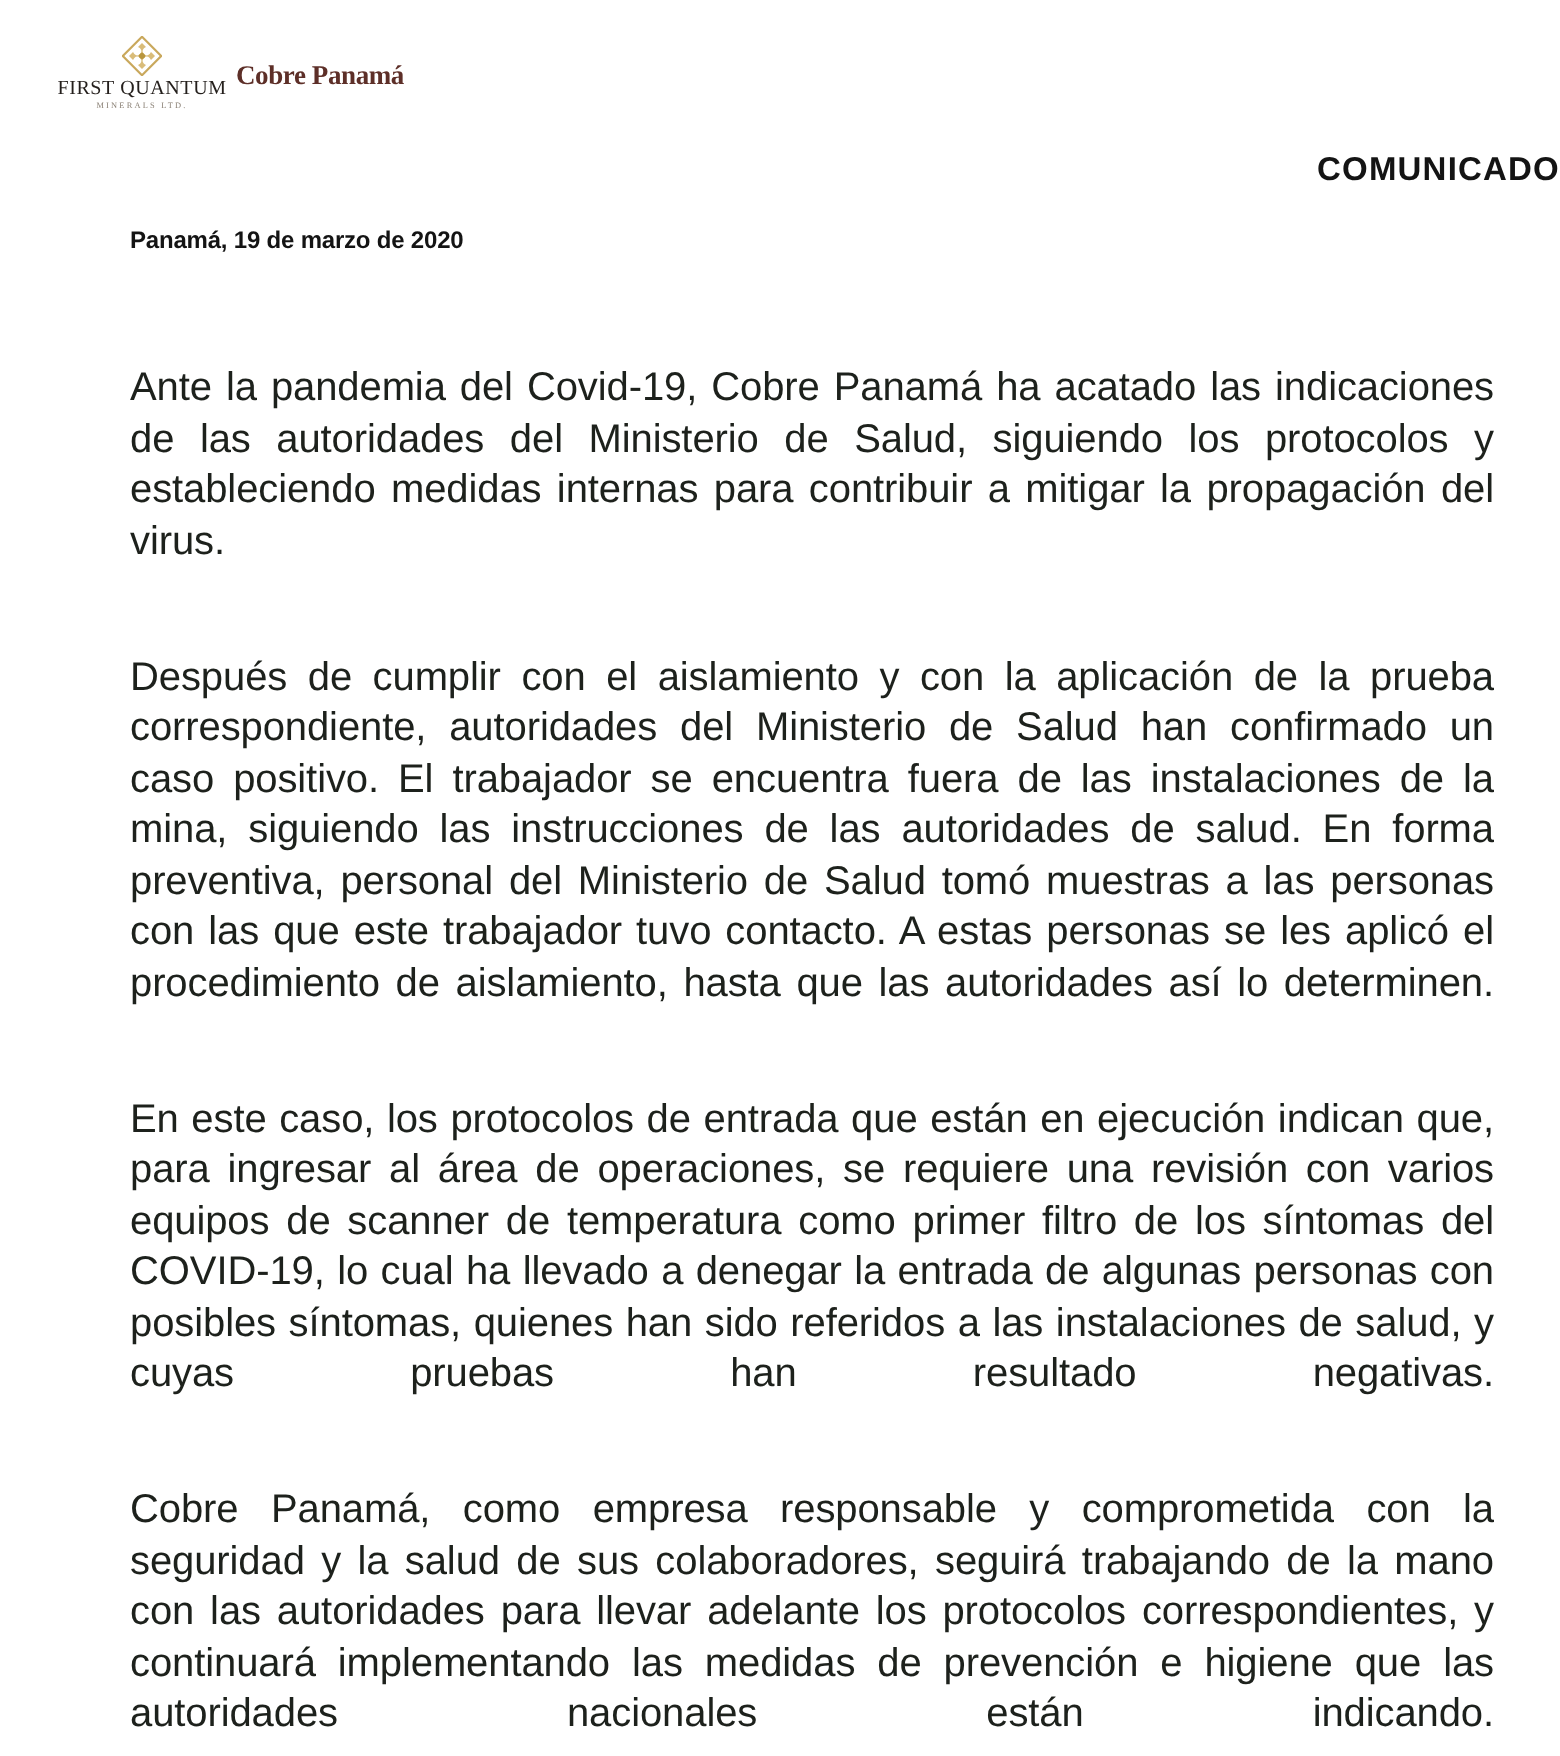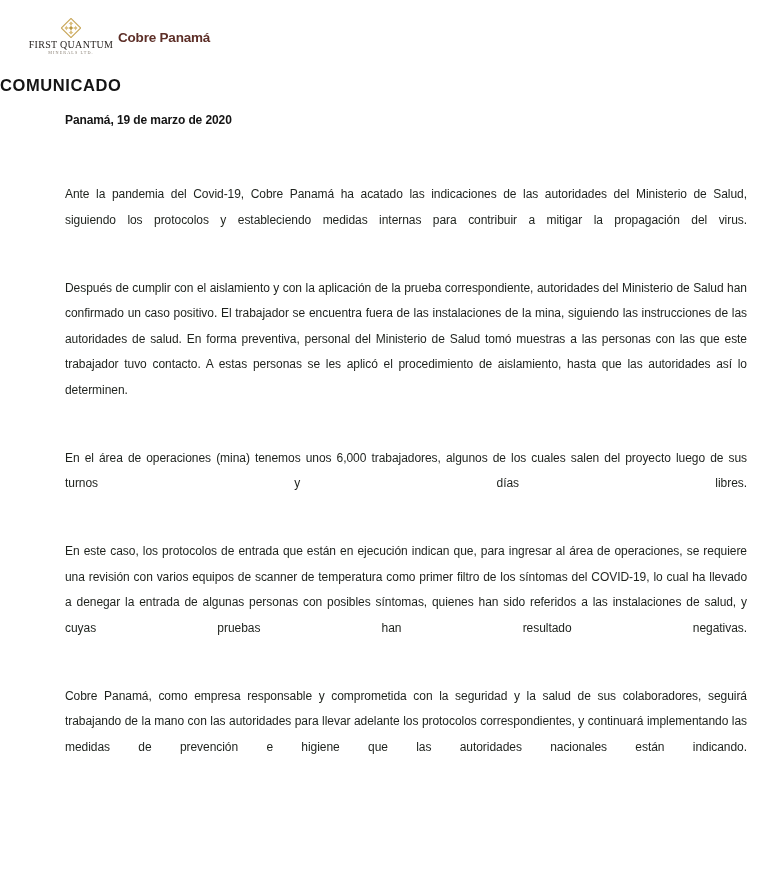--- a/index.html
+++ b/index.html
@@ -63,35 +63,35 @@
     letter-spacing: 1.1px;
     color: #8a8075;
     line-height: 6px;
     white-space: nowrap;
   }
 
   .cobre-logo {
     position: absolute;
     left: 118px;
     top: 30px;
-    font-family: Liberation Sans, sans-serif;
+    font-family: Liberation Serif, serif;
     font-size: 13.5px;
     font-weight: bold;
     letter-spacing: -0.2px;
     color: #5d2f28;
     white-space: nowrap;
   }
 
   
   .doc-title {
     position: absolute;
     left: 0;
     top: 76px;
     width: 780px;
-    text-align: left;
+    text-align: right;
     font-size: 16.5px;
     font-weight: bold;
     letter-spacing: 0.6px;
     color: #141414;
   }
 
   
   .doc-date {
     position: absolute;
     left: 65px;
@@ -104,21 +104,21 @@
 
   
   .body-copy {
     position: absolute;
     left: 65px;
     top: 182px;
     width: 682px;
   }
   .para {
     margin: 0 0 17px 0;
-    font-size: 12px;
+    font-size: 20px;
     line-height: 25.5px;
     text-align: justify;
     text-justify: inter-word;
     color: #1d211c;
     letter-spacing: -0.05px;
     word-spacing: 0.2px;
   }
   .para:last-child { margin-bottom: 0; }
   
   .para::after {
@@ -155,19 +155,18 @@
     <div class="cobre-logo">Cobre Panamá</div>
   </div>
 
   <div class="doc-title">COMUNICADO</div>
 
   <div class="doc-date">Panamá, 19 de marzo de 2020</div>
 
   <div class="body-copy">
     <p class="para">Ante la pandemia del Covid-19, Cobre Panamá ha acatado las indicaciones de las autoridades del Ministerio de Salud, siguiendo los protocolos y estableciendo medidas internas para contribuir a mitigar la propagación del virus.</p>
     <p class="para">Después de cumplir con el aislamiento y con la aplicación de la prueba correspondiente, autoridades del Ministerio de Salud han confirmado un caso positivo. El trabajador se encuentra fuera de las instalaciones de la mina, siguiendo las instrucciones de las autoridades de salud. En forma preventiva, personal del Ministerio de Salud tomó muestras a las personas con las que este trabajador tuvo contacto.  A estas personas se les aplicó el procedimiento de aislamiento, hasta que las autoridades así lo determinen.</p>
-    <p class="para">En el área de operaciones (mina) tenemos unos 6,000 trabajadores, algunos de los cuales salen del proyecto luego de sus turnos y días libres.</p>
     <p class="para">En este caso, los protocolos de entrada que están en ejecución indican que, para ingresar al área de operaciones, se requiere una revisión con varios equipos de scanner de temperatura como primer filtro de los síntomas del COVID-19, lo cual ha llevado a denegar la entrada de algunas personas con posibles síntomas, quienes han sido referidos a las instalaciones de salud, y cuyas pruebas han resultado negativas.</p>
     <p class="para">Cobre Panamá, como empresa responsable y comprometida con la seguridad y la salud de sus colaboradores, seguirá trabajando de la mano con las autoridades para llevar adelante los protocolos correspondientes, y continuará implementando las medidas de prevención e higiene que las autoridades nacionales están indicando.</p>
 
   </div>
 
 </div>
 
 </body></html>

